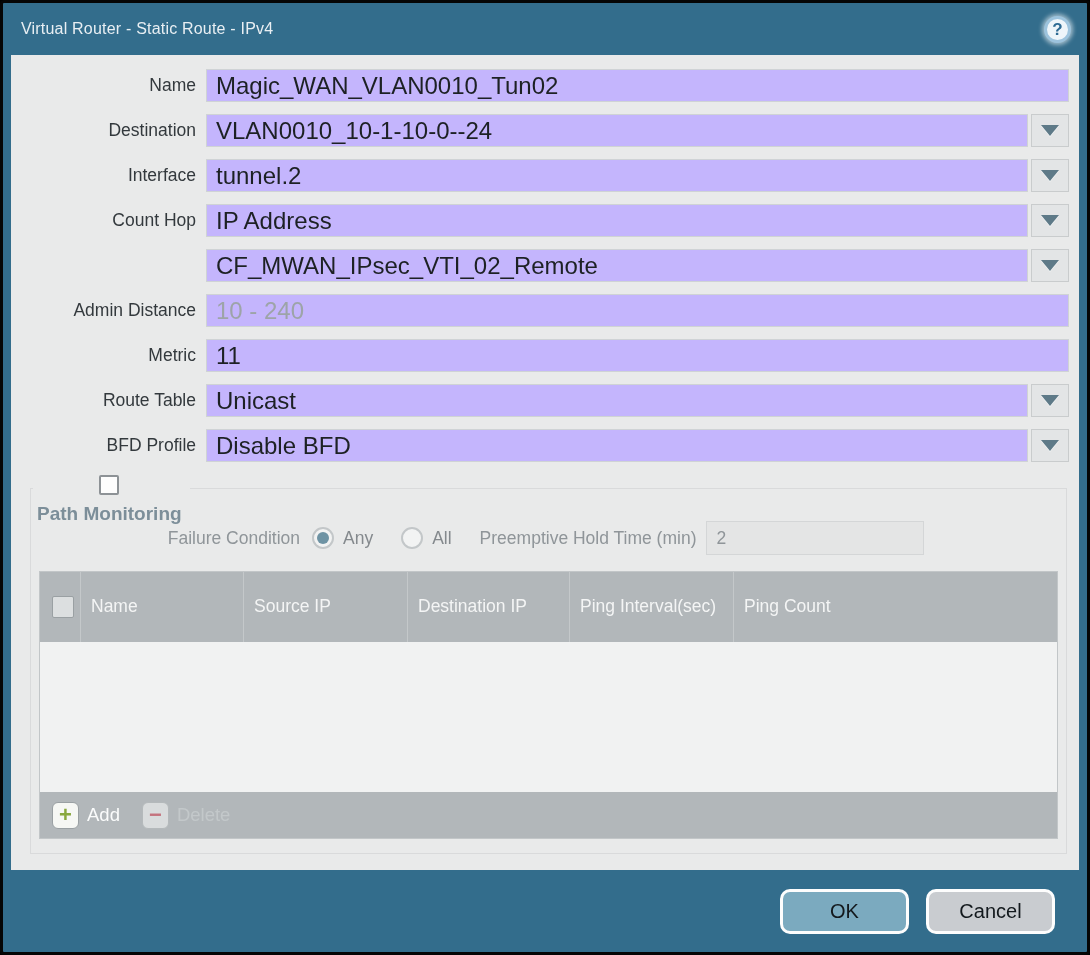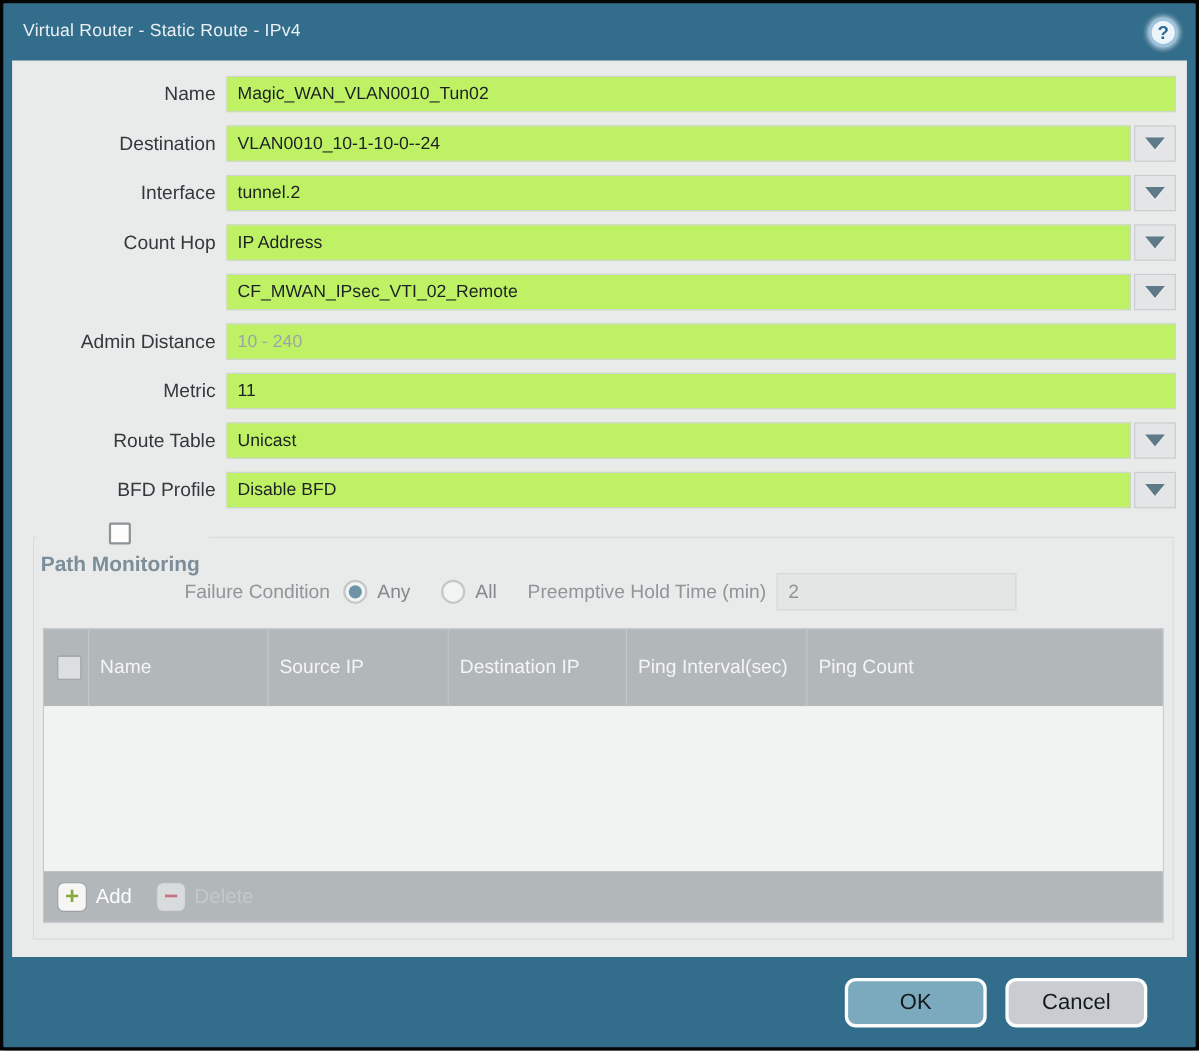--- a/index.html
+++ b/index.html
@@ -14,22 +14,22 @@
   .help { width:27px; height:27px; border-radius:50%; background:#eef5fa; border:3px solid #9cc3dd;
           color:#2d6a93; font-weight:bold; font-size:17px; line-height:21px; text-align:center;
           box-shadow:0 0 4px 2px rgba(255,255,255,.55); cursor:pointer; }
 
   
   .content { position:absolute; top:52px; left:8px; right:8px; bottom:82px; background:#e9eaea; padding-top:14px; overflow:hidden; }
 
   .row { display:flex; align-items:center; margin:0 10px 12px 0; }
   .lbl { width:195px; text-align:right; padding-right:10px; font-size:17.5px; color:#33393d; white-space:nowrap; }
   .fieldwrap { flex:1; display:flex; }
-  input.txt { flex:1; height:33px; border:1px solid #cfd3d5; background:#bef264; font-family:"Liberation Sans",sans-serif;
-              font-size:16px; padding:0 9px; color:#1d2124; outline:none; }
+  input.txt { flex:1; height:33px; border:1px solid #cfd3d5; background:#c4b5fd; font-family:"Liberation Sans",sans-serif;
+              font-size:24px; padding:0 9px; color:#1d2124; outline:none; }
   input.txt::placeholder { color:#9da4a8; }
   .ddbtn { width:38px; height:33px; margin-left:3px; background:#e3e5e6; border:1px solid #c9cccd;
            display:flex; align-items:center; justify-content:center; cursor:pointer; }
   .ddbtn .tri { width:0; height:0; border-left:9px solid transparent; border-right:9px solid transparent; border-top:11px solid #5e7a88; filter:drop-shadow(0 1px 0 rgba(255,255,255,.6)); }
 
   
   fieldset.pm { position:relative; margin:26px 12px 0 19px; border:1px solid #d9dadb; padding:10px 6px 14px 6px; }
   .legend { position:absolute; top:-14px; left:2px; background:#e9eaea; padding:0 8px 0 4px; display:flex; align-items:center; gap:8px;flex-direction:column; }
   .cb { width:20px; height:20px; background:#fdfdfd; border:2px solid #8d9296; border-radius:2px; cursor:pointer; }
   .legend-text { font-size:19px; font-weight:bold; color:#7c8e99; }
@@ -53,21 +53,21 @@
   .tfoot { display:flex; align-items:center; gap:22px; background:#b2b7ba; height:46px; padding-left:12px; }
   .tool { display:flex; align-items:center; gap:8px; cursor:pointer; font-size:18.5px; }
   .tool-icon { width:27px; height:27px; border-radius:6px; display:flex; align-items:center; justify-content:center;
                font-size:22px; font-weight:bold; }
   .add-icon { background:#f6f7f4; border:1px solid #9aa0a3; color:#89a83e; }
   .add-lbl { color:#fbfcfc; }
   .del-icon { background:#d9dcdd; border:1px solid #b4b9bb; color:#c4737e; }
   .del-lbl { color:#c3c8ca; }
 
   
-  .footerbar { position:absolute; left:0; right:16px; bottom:0; height:82px; display:flex; align-items:center; justify-content:flex-end; gap:17px; padding-right:28px; }
+  .footerbar { position:absolute; left:0; right:4px; bottom:0; height:82px; display:flex; align-items:center; justify-content:flex-end; gap:17px; padding-right:28px; }
   .btn { height:45px; min-width:129px; border-radius:10px; border:3px solid #fdfdfd; font-size:20px; color:#13191d;
          font-family:"Liberation Sans",sans-serif; cursor:pointer; }
   .btn-ok { background:var(--ok,#7baabf); }
   .btn-cancel { background:#c9ccd0; }
 </style>
 </head>
 <body>
 
 <div class="dialog">
 

